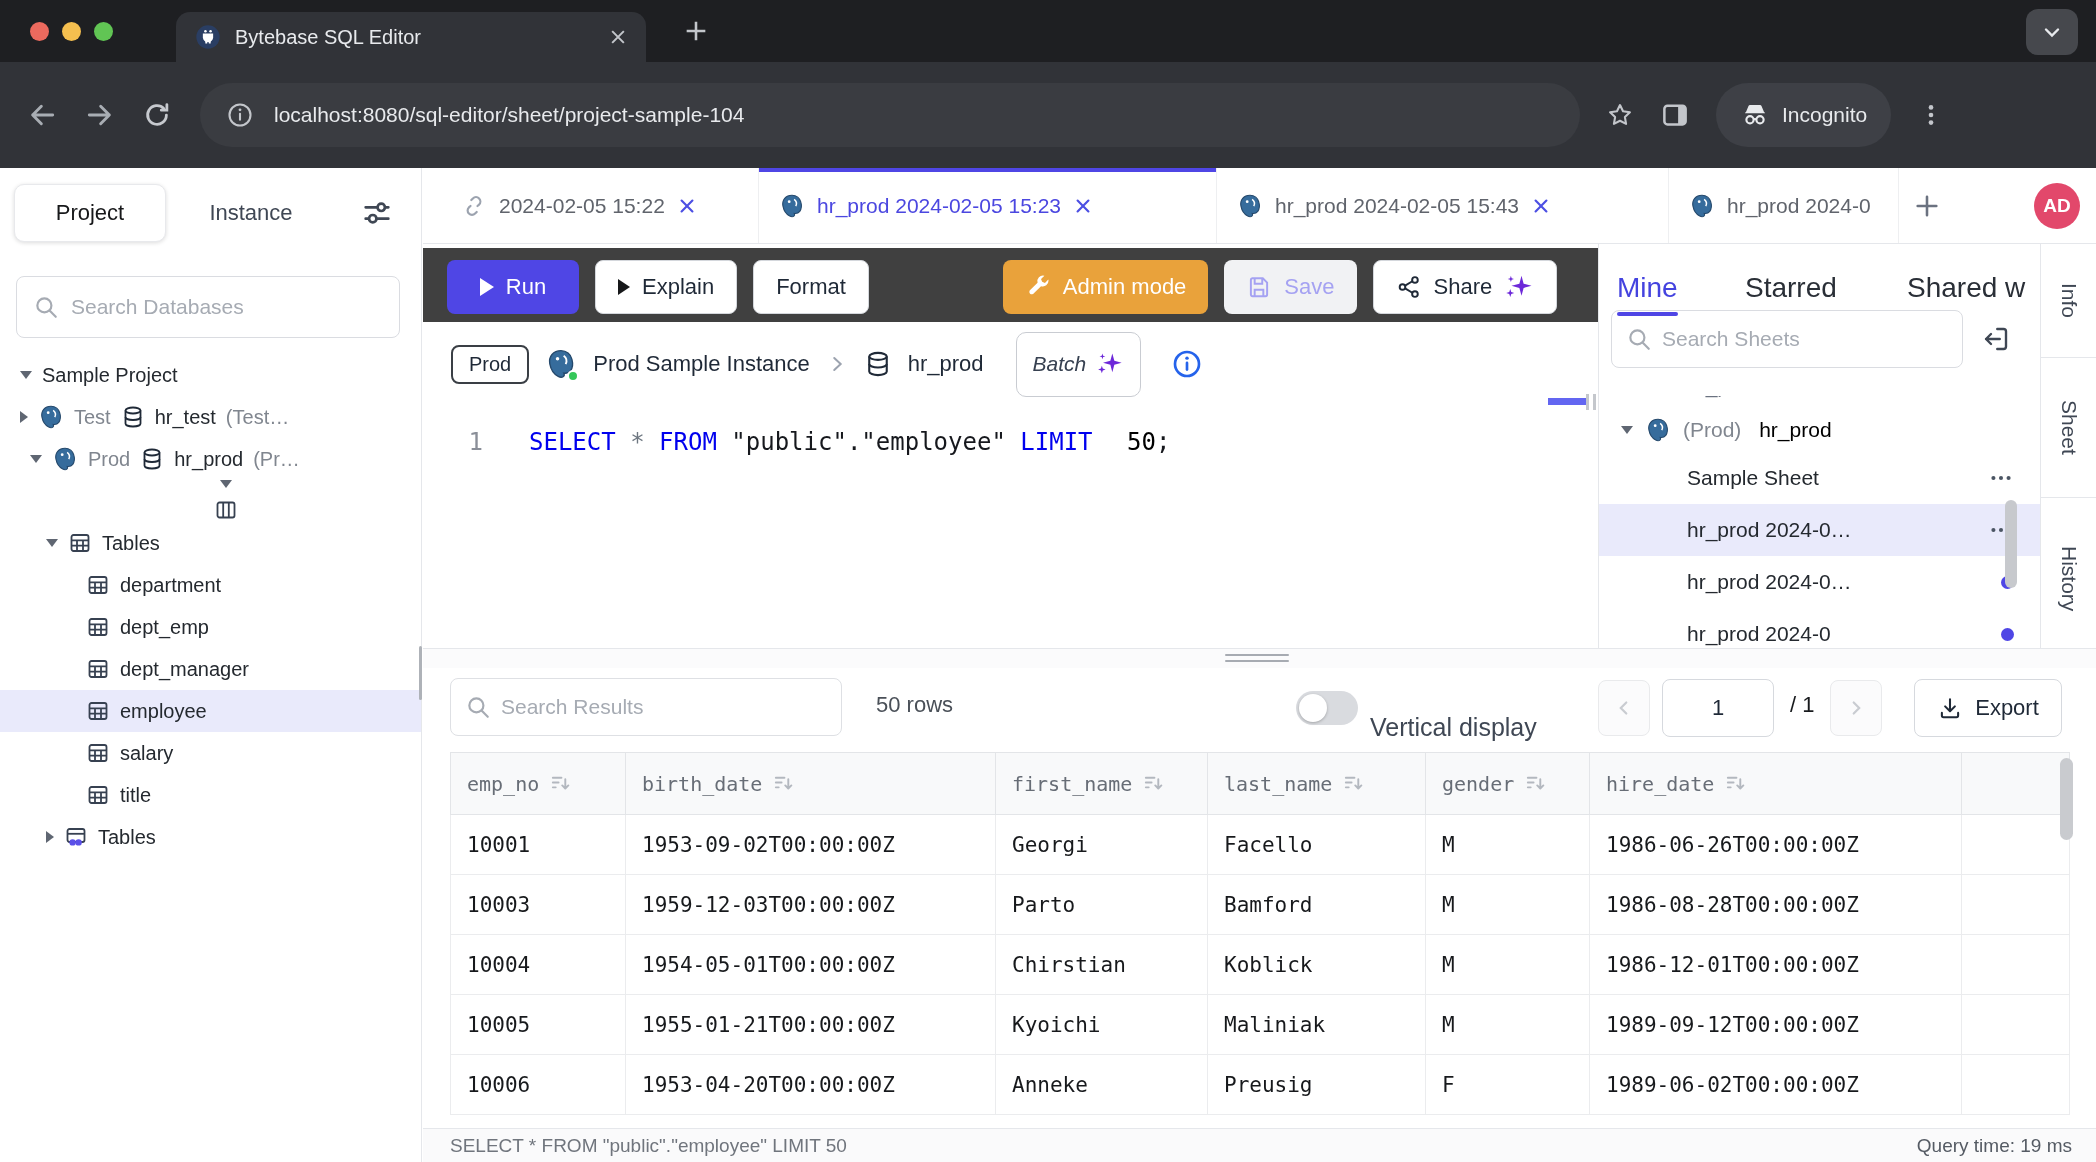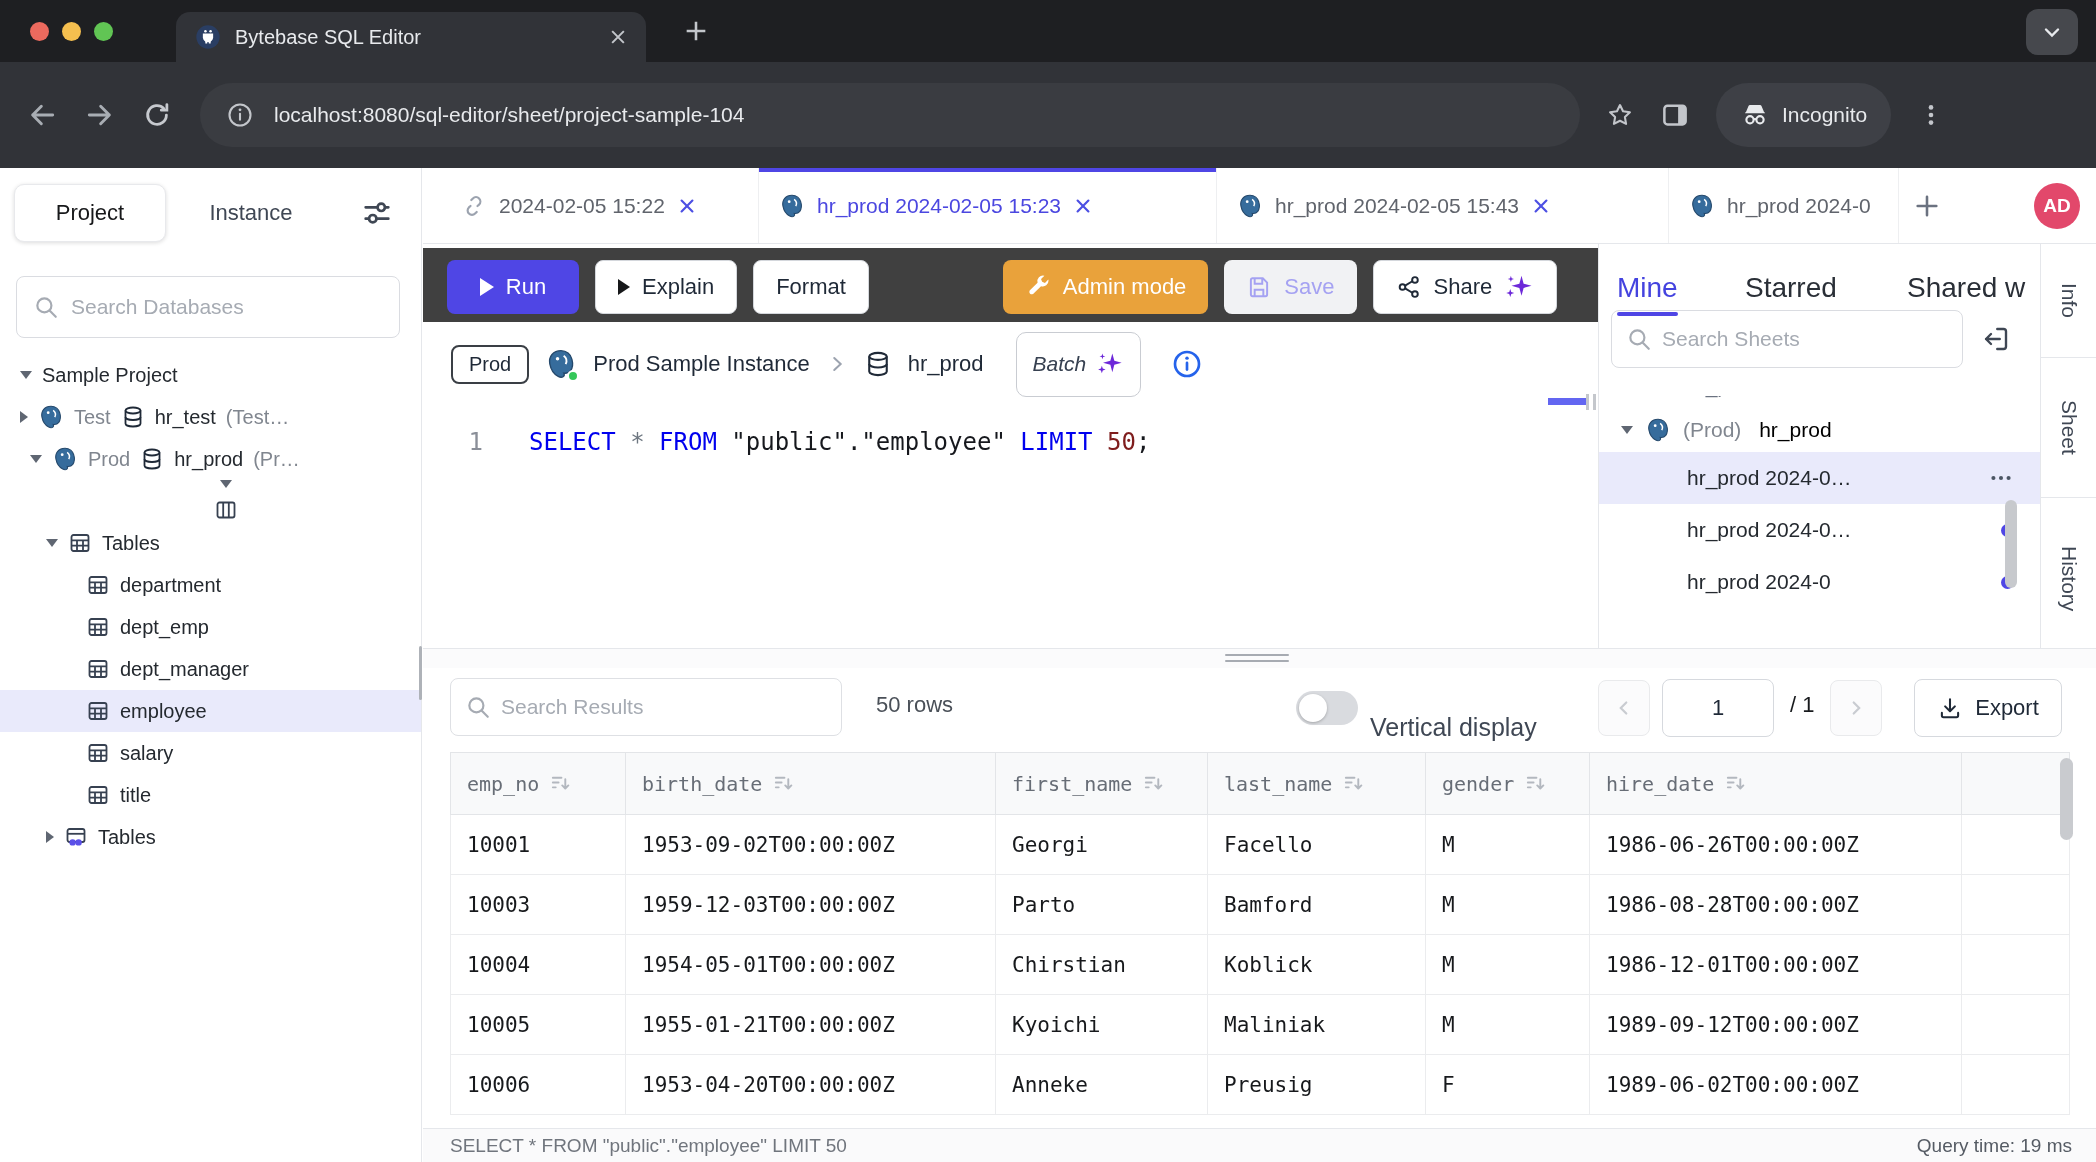--- a/index.html
+++ b/index.html
@@ -88,21 +88,21 @@
   .pg-dot { position:absolute; right:-2px; bottom:-2px; width:12px; height:12px; border-radius:50%;
     background:#34C759; border:2px solid #fff; }
   .batch-chip { border:1px solid #C9CCD2; border-radius:10px; height:65px; display:flex; align-items:center;
     gap:10px; padding:0 16px; font-size:21px; color:#374151; margin-left:16px;font-style:italic; }
 
   
   .code-area { position:absolute; left:423px; top:406px; width:1133px; height:242px; background:#fff; }
   .code-line { position:absolute; left:0; top:22px; display:flex; font-size:24px; }
   .lineno { width:60px; text-align:right; color:#8A8F98; font-family:"DejaVu Sans Mono",monospace; }
   #code-tokens { margin-left:46px; font-family:"DejaVu Sans Mono",monospace; white-space:pre; }
-  .tok-kw{color:#0000EE;} .tok-num{color:#7f1d1d;} .tok-op{color:#6E7781;} .tok-plain{color:#16181D;}
+  .tok-kw{color:#0000EE;} .tok-num{color:#000000;margin-left:20px;} .tok-op{color:#6E7781;} .tok-plain{color:#16181D;}
   .ruler-bar { position:absolute; left:1125px; top:-8px; width:40px; height:7px; background:#6366F1; }
   .vgrip { position:absolute; left:1163px; top:-12px; display:flex; gap:4px; }
   .vgrip i { width:3px; height:16px; background:#C4C7CC; }
 
   
   .sheet-panel { position:absolute; left:1598px; top:244px; width:442px; height:404px; background:#fff;
     border-left:1px solid #E5E7EB; overflow:hidden; }
   .sheet-tabs { position:absolute; left:0; top:0; height:58px; width:100%; }
   .stab { position:absolute; top:28px; font-size:28px; color:#2A2F37; white-space:nowrap; }
   .stab.active { color:#4443DF; }
@@ -626,20 +626,30 @@
         <span class="caret-d"></span>
         <span class="ic">
           <svg width="26" height="26" viewBox="0 0 24 24">
             <path fill="#366C9C" stroke="#24486B" stroke-width="1" d="M12 2C6.2 2 2.6 6.4 3.6 11.9c.8 4.4 3.4 7.9 6.3 9.4 1.5.8 2.9.8 3.9 0 .8-.6.8-1.5.3-2.4 2.2.3 3.9-.4 5.1-2 1.6-2.2 1.8-5.4 1-8.4C19.4 4.6 16 2 12 2z"></path>
             <circle cx="9.4" cy="8" r="1.3" fill="#fff"></circle>
             <path d="M14 5.8c2 1.5 2.6 4.1 1.5 6.3" stroke="#fff" stroke-width="1.4" fill="none"></path>
           </svg>
         </span>
         <span class="dim">(Prod)</span>
         <span>&nbsp;hr_prod</span>
+      </div>
+      <div class="sitem">
+        <span>Sample Sheet</span>
+        <span class="trail">
+          <svg width="26" height="26" viewBox="0 0 24 24" fill="#4B5563">
+            <circle cx="5" cy="12" r="1.9"></circle>
+            <circle cx="12" cy="12" r="1.9"></circle>
+            <circle cx="19" cy="12" r="1.9"></circle>
+          </svg>
+        </span>
       </div>
       <div class="sitem sel">
         <span>hr_prod 2024-0…</span>
         <span class="trail">
           <svg width="26" height="26" viewBox="0 0 24 24" fill="#4B5563">
             <circle cx="5" cy="12" r="1.9"></circle>
             <circle cx="12" cy="12" r="1.9"></circle>
             <circle cx="19" cy="12" r="1.9"></circle>
           </svg>
         </span>

